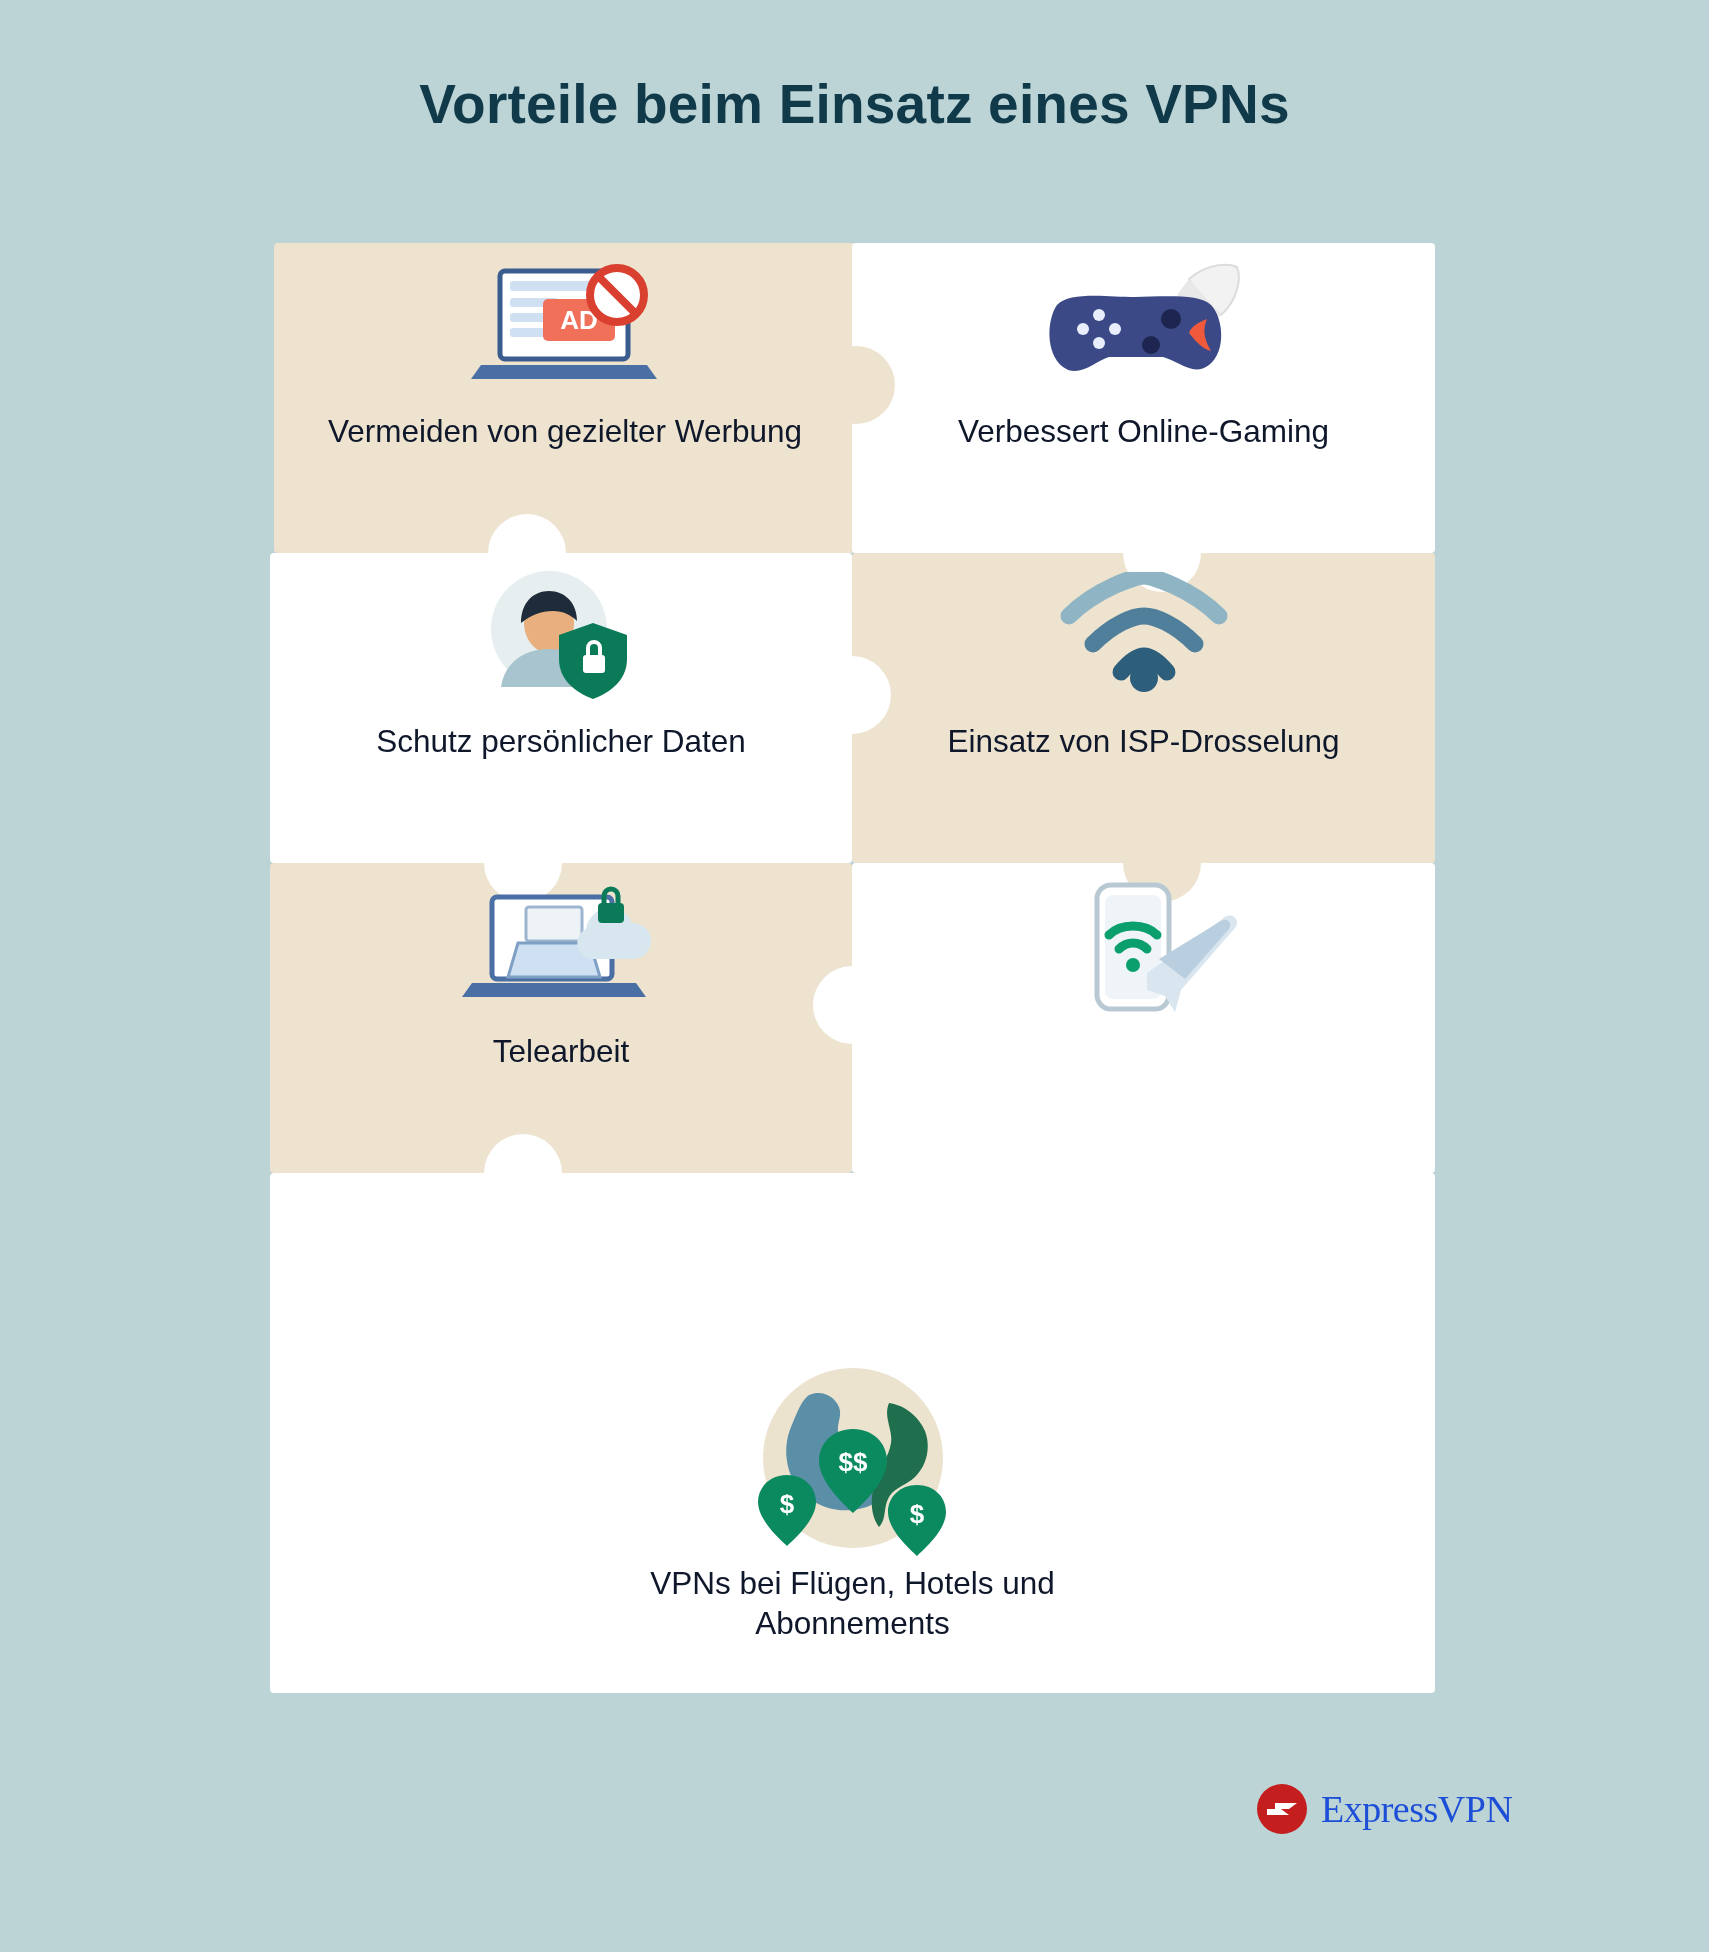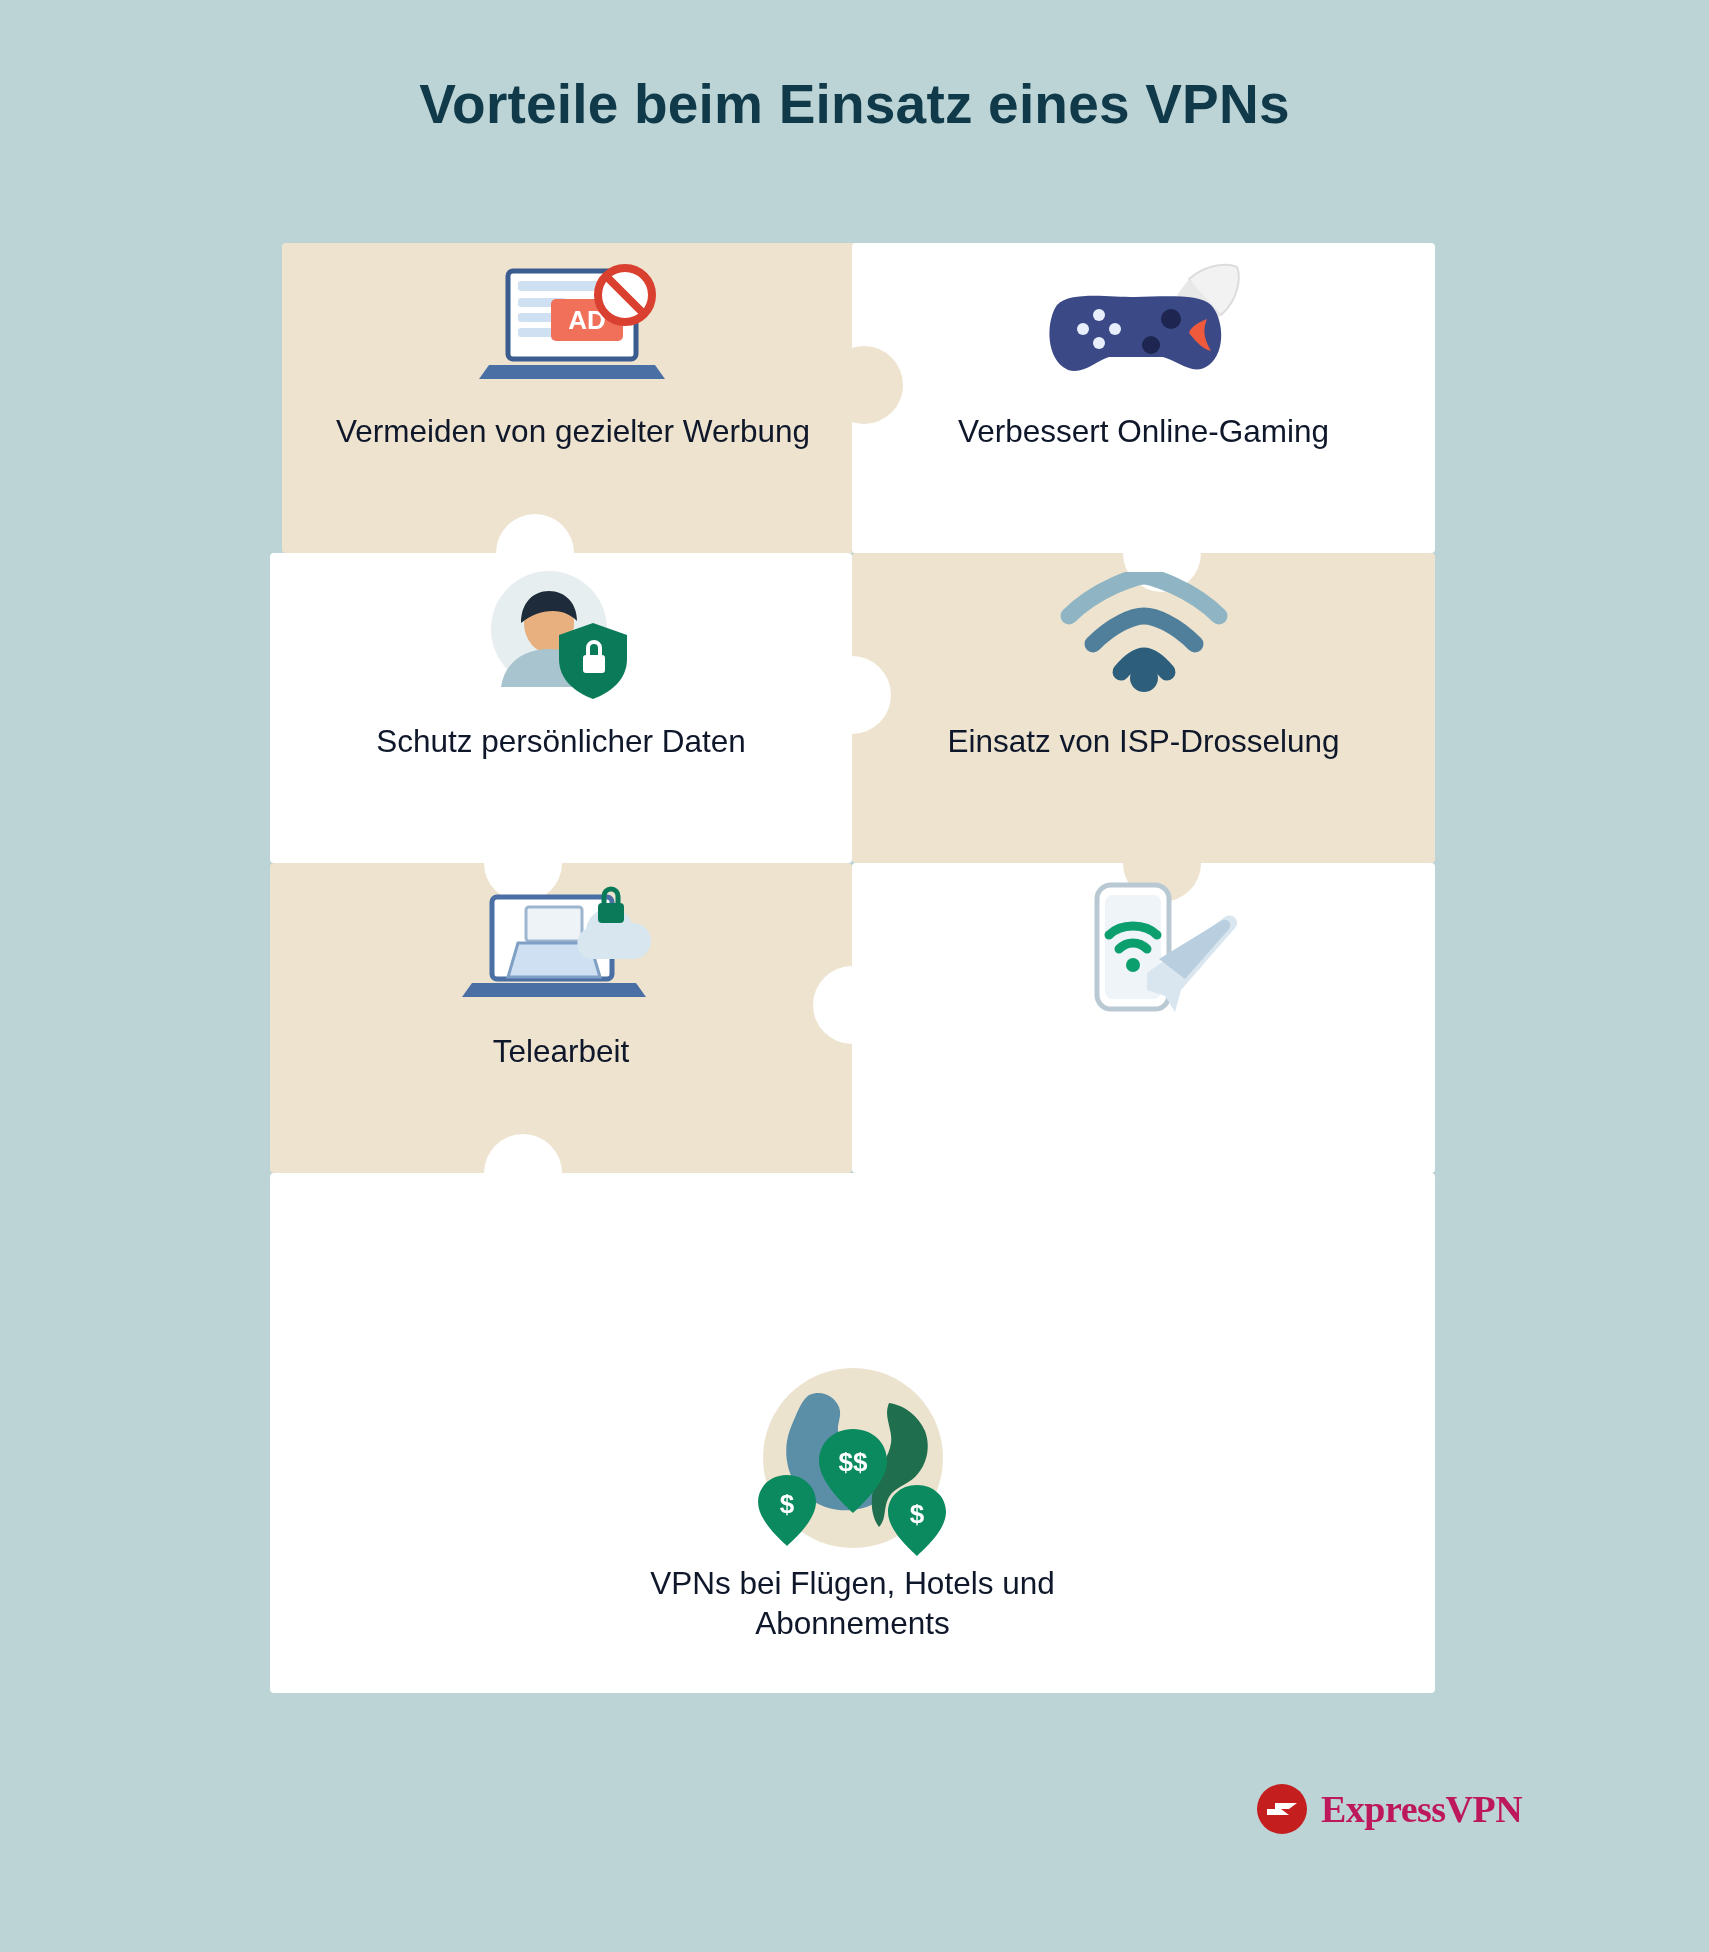--- a/index.html
+++ b/index.html
@@ -96,34 +96,34 @@
     display: flex;
     align-items: center;
     gap: 12px;
   }
   .logo-mark {
     width: 54px;
     height: 54px;
   }
   .logo-text {
     font-size: 38px;
-    font-weight: 700;
-    color: #be185d;
+    font-weight: 400;
+    color: #1d4ed8;
     font-family: "Liberation Serif", serif;
     letter-spacing: -0.5px;
   }
 </style>
 </head>
 <body>
 
 <div class="title">Vorteile beim Einsatz eines VPNs</div>
 
 <div class="board">
 
-  <div class="piece" style="left:12px; top:0px; width:582px; height:310px;">
+  <div class="piece" style="left:4px; top:0px; width:582px; height:310px;">
     <div class="cell-bg rc-tl" style="background:#ede3cf;"></div>
 
     <div class="knob" style="background:#ede3cf; width:78px; height:78px; left:543px; top:103px;"></div>
 
     <div class="knob" style="background:#ffffff; width:78px; height:78px; left:214px; top:271px;"></div>
     <div class="content">
       <div class="icon-box">
         <svg width="200" height="140" viewBox="0 0 200 140">
           <rect x="35" y="14" width="128" height="88" rx="5" fill="#ffffff" stroke="#3b5c8f" stroke-width="5"></rect>
           <rect x="45" y="24" width="108" height="10" rx="3" fill="#cfe0f2"></rect>

